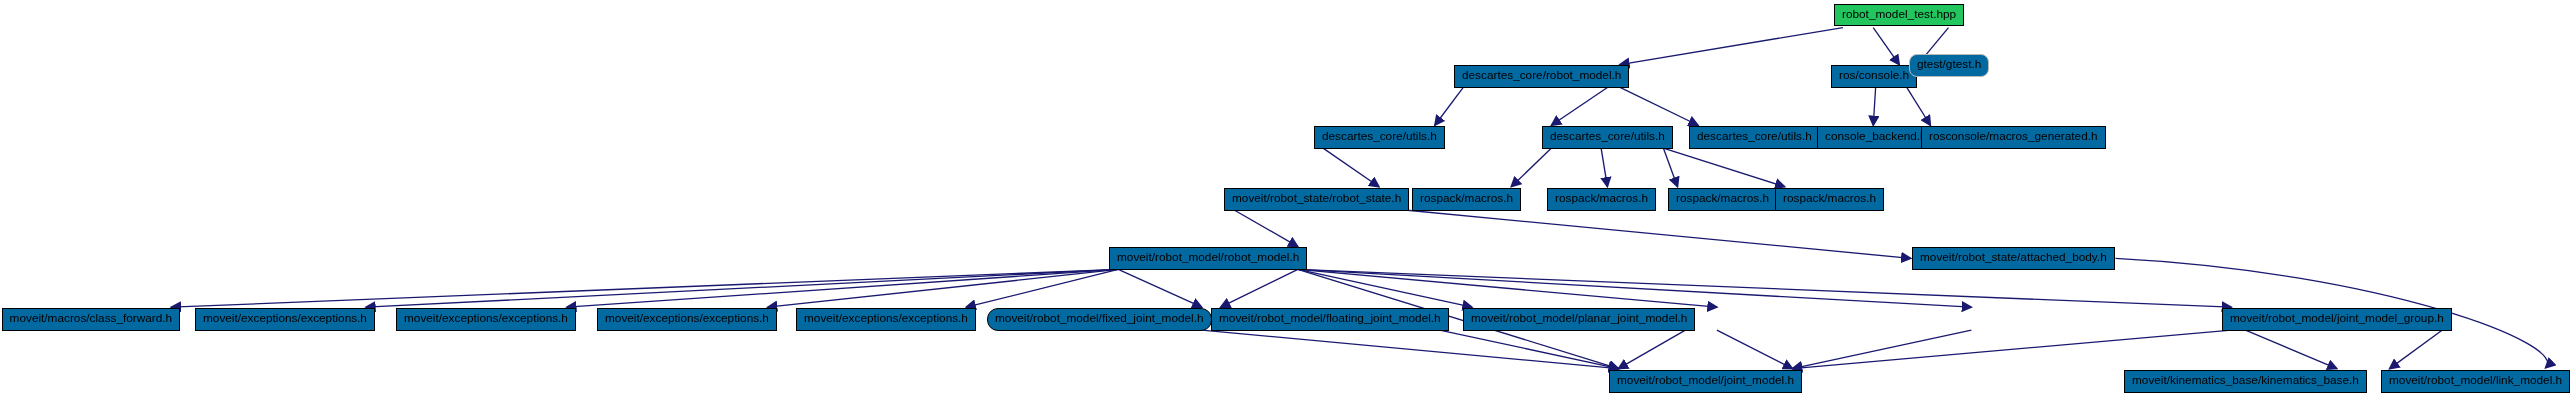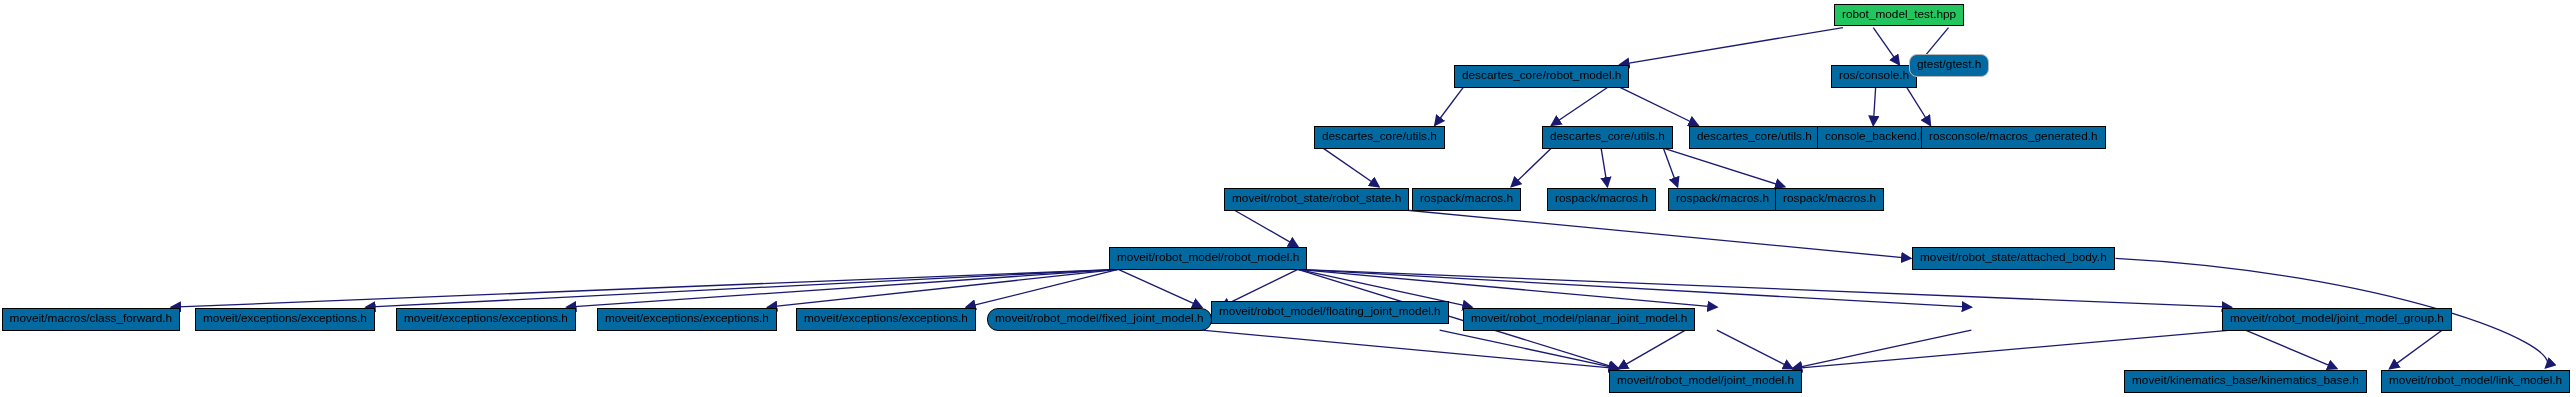--- a/index.html
+++ b/index.html
@@ -86,20 +86,20 @@
     <div class="node" style="top: 188px; left: 1668px;">rospack/macros.h</div>
     <div class="node" style="top: 188px; left: 1775px;">rospack/macros.h</div>
     <div class="node" style="top: 247px; left: 1109px;">moveit/robot_model/robot_model.h</div>
     <div class="node" style="top: 247px; left: 1912px;">moveit/robot_state/attached_body.h</div>
     <div class="node" style="top: 308px; left: 1.6px;">moveit/macros/class_forward.h</div>
     <div class="node" style="top: 308px; left: 195px;">moveit/exceptions/exceptions.h</div>
     <div class="node" style="top: 308px; left: 396px;">moveit/exceptions/exceptions.h</div>
     <div class="node" style="top: 308px; left: 597px;">moveit/exceptions/exceptions.h</div>
     <div class="node" style="top: 308px; left: 796px;">moveit/exceptions/exceptions.h</div>
     <div class="node" style="top: 308px; left: 987px; border-radius: 11px;">moveit/robot_model/fixed_joint_model.h</div>
-    <div class="node" style="top: 301px; left: 1211px;">moveit/robot_model/floating_joint_model.h</div>
+    <div class="node" style="top: 308px; left: 1211px;">moveit/robot_model/floating_joint_model.h</div>
     <div class="node" style="top: 308px; left: 1463px;">moveit/robot_model/planar_joint_model.h</div>
     <div class="node" style="top: 308px; left: 2222px;">moveit/robot_model/joint_model_group.h</div>
     <div class="node" style="top: 370px; left: 1609px;">moveit/robot_model/joint_model.h</div>
     <div class="node" style="top: 370px; left: 2124px;">moveit/kinematics_base/kinematics_base.h</div>
     <div class="node" style="top: 370px; left: 2381px;">moveit/robot_model/link_model.h</div>
   </div>
 
 
 </body></html>

